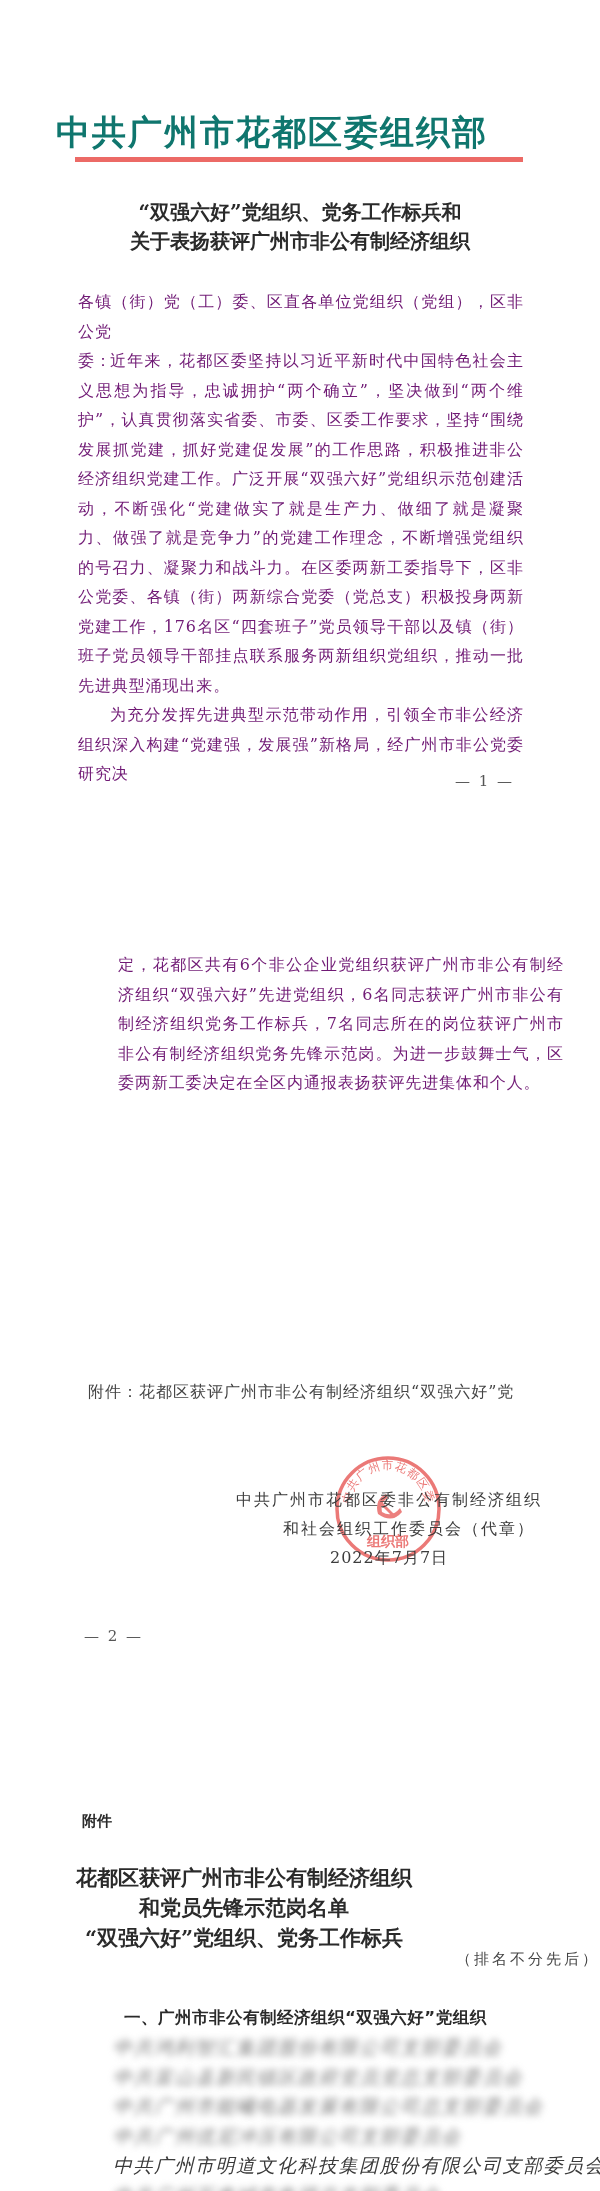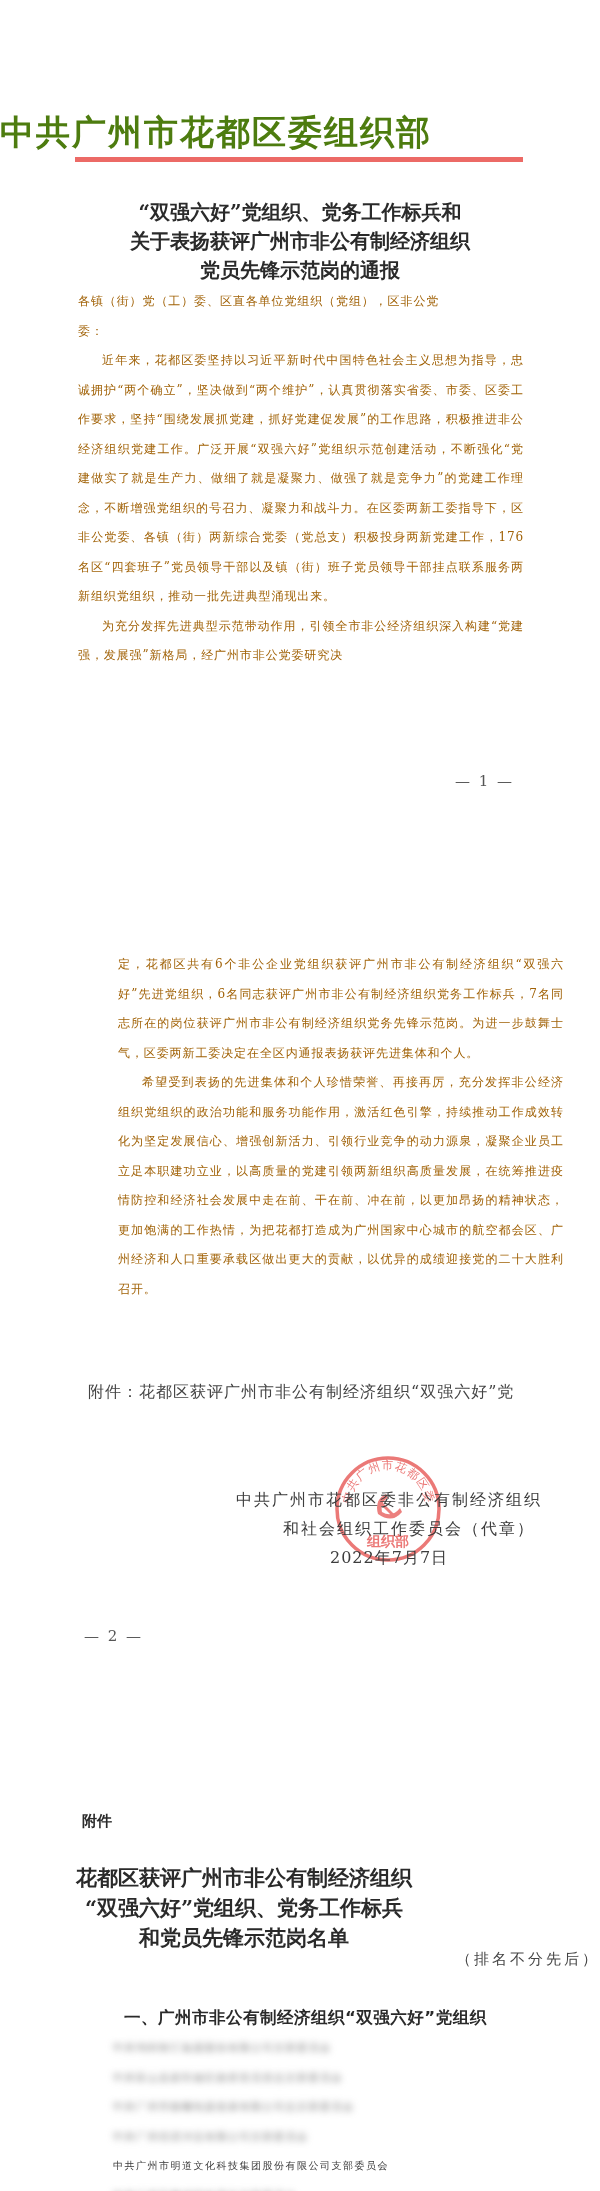--- a/index.html
+++ b/index.html
@@ -1,71 +1,69 @@
 <!DOCTYPE html>
 <html><head>
   <meta charset="utf-8">
   <style>
     html, body { margin: 0; padding: 0; background: #ffffff; }
     body { width: 600px; height: 2191px; position: relative; overflow: hidden;
            font-family: "DejaVu Serif", "Liberation Serif", serif; color: #3a3a3a; }
     .abs { position: absolute; }
-    .redhead { left: 0; width: 488px; top: 112px; text-align: left; color: #4d7c0f;
+    .redhead { left: 0; width: 488px; top: 112px; text-align: right; color: #0f766e;
                font-family: "DejaVu Serif", serif; font-weight: bold; font-size: 34px; letter-spacing: 2px; line-height: 40px; }
     .redline { left: 75px; width: 448px; top: 157px; height: 5px; background: #ec6a66; }
     .title { left: 0; width: 600px; text-align: center; font-weight: bold; color: #2a2a2a;
              font-size: 20px; line-height: 29px; }
-    .body-block { left: 78px; width: 446px; font-size: 12px; line-height: 29.5px;
-                  letter-spacing: 0.9px; text-align: justify; color: #a16207; }
+    .body-block { left: 78px; width: 446px; font-size: 16px; line-height: 29.5px;
+                  letter-spacing: 0.9px; text-align: justify; color: #701a75; }
     .body-block p { margin: 0; }
     .indent { text-indent: 2em; }
     .pagenum { font-size: 15px; color: #555; letter-spacing: 2px; }
     .attach-note { left: 88px; width: 430px; font-size: 16px; line-height: 30px; letter-spacing: 1px; color: #444; }
     .attach-note .l2 { padding-left: 52px; }
     .sign { font-size: 16px; line-height: 29px; letter-spacing: 2px; color: #3d3d3d; }
     .stamp { left: 333px; top: 1454px; width: 110px; height: 110px; }
     .annex-label { left: 82px; top: 1812px; font-size: 15px; font-weight: bold; color: #2a2a2a;
                    font-family: "DejaVu Sans", sans-serif; }
     .annex-title { left: 0; width: 488px; top: 1863px; text-align: center; font-weight: bold;
                    font-size: 21px; line-height: 30px; color: #2a2a2a; }
     .annex-sub { left: 0; width: 600px; top: 1950px; text-align: right; font-size: 15px;
                  letter-spacing: 3px; color: #444; }
     .section-head { left: 124px; top: 2007px; font-size: 16.5px; font-weight: bold; letter-spacing: 0.5px;
                     color: #2a2a2a; font-family: "DejaVu Sans", sans-serif; }
     .list { left: 113px; top: 2033px; width: 420px; }
-    .list-row { height: 29.5px; line-height: 29.5px; font-size: 10px; letter-spacing: 1.5px; color: #3a3a3a; white-space: nowrap; }
+    .list-row { height: 29.5px; line-height: 29.5px; font-size: 19px; letter-spacing: 1.5px; color: #3a3a3a; white-space: nowrap; font-style: italic; }
     .list-row.blurred { filter: blur(3.5px); color: #777; }
   </style>
 </head>
 <body>
 
 <div class="abs redhead">中共广州市花都区委组织部</div>
 <div class="abs redline"></div>
 
 <div class="abs title" style="top:198px;">
   <div>“双强六好”党组织、党务工作标兵和</div>
   <div>关于表扬获评广州市非公有制经济组织</div>
-  <div>党员先锋示范岗的通报</div>
 </div>
 
 <div class="abs body-block" style="top:287px;">
   <p>各镇（街）党（工）委、区直各单位党组织（党组），区非公党</p>
   <p>委：</p>
 </div>
 
 <div class="abs body-block" style="top:346px;">
   <p class="indent">近年来，花都区委坚持以习近平新时代中国特色社会主义思想为指导，忠诚拥护“两个确立”，坚决做到“两个维护”，认真贯彻落实省委、市委、区委工作要求，坚持“围绕发展抓党建，抓好党建促发展”的工作思路，积极推进非公经济组织党建工作。广泛开展“双强六好”党组织示范创建活动，不断强化“党建做实了就是生产力、做细了就是凝聚力、做强了就是竞争力”的党建工作理念，不断增强党组织的号召力、凝聚力和战斗力。在区委两新工委指导下，区非公党委、各镇（街）两新综合党委（党总支）积极投身两新党建工作，176名区“四套班子”党员领导干部以及镇（街）班子党员领导干部挂点联系服务两新组织党组织，推动一批先进典型涌现出来。</p>
   <p class="indent">为充分发挥先进典型示范带动作用，引领全市非公经济组织深入构建“党建强，发展强”新格局，经广州市非公党委研究决</p>
 </div>
 
 <div class="abs pagenum" style="left:455px; top:772px;">— 1 —</div>
 
 <div class="abs body-block" style="top:950px;margin-left:40px;">
   <p>定，花都区共有6个非公企业党组织获评广州市非公有制经济组织“双强六好”先进党组织，6名同志获评广州市非公有制经济组织党务工作标兵，7名同志所在的岗位获评广州市非公有制经济组织党务先锋示范岗。为进一步鼓舞士气，区委两新工委决定在全区内通报表扬获评先进集体和个人。</p>
-  <p class="indent">希望受到表扬的先进集体和个人珍惜荣誉、再接再厉，充分发挥非公经济组织党组织的政治功能和服务功能作用，激活红色引擎，持续推动工作成效转化为坚定发展信心、增强创新活力、引领行业竞争的动力源泉，凝聚企业员工立足本职建功立业，以高质量的党建引领两新组织高质量发展，在统筹推进疫情防控和经济社会发展中走在前、干在前、冲在前，以更加昂扬的精神状态，更加饱满的工作热情，为把花都打造成为广州国家中心城市的航空都会区、广州经济和人口重要承载区做出更大的贡献，以优异的成绩迎接党的二十大胜利召开。</p>
 </div>
 
 <div class="abs attach-note" style="top:1377px;">
   <div>附件：花都区获评广州市非公有制经济组织“双强六好”党</div>
 </div>
 
 <svg class="abs stamp" viewBox="0 0 110 110">
   <circle cx="55" cy="55" r="51" fill="none" stroke="#e8615f" stroke-width="3.5" opacity="0.85"></circle>
   <defs>
     <path id="arcPath" d="M 18 62 A 38 38 0 1 1 92 62"></path>
@@ -83,22 +81,22 @@
 <div class="abs sign" style="left:236px; top:1485px;">中共广州市花都区委非公有制经济组织</div>
 <div class="abs sign" style="left:283px; top:1514px;">和社会组织工作委员会（代章）</div>
 <div class="abs sign" style="left:330px; top:1543px; letter-spacing:1px;">2022年7月7日</div>
 
 <div class="abs pagenum" style="left:84px; top:1627px;">— 2 —</div>
 
 <div class="abs annex-label">附件</div>
 
 <div class="abs annex-title">
   <div>花都区获评广州市非公有制经济组织</div>
+  <div>和党员先锋示范岗名单</div>
   <div>“双强六好”党组织、党务工作标兵</div>
-  <div>和党员先锋示范岗名单</div>
 </div>
 
 <div class="abs annex-sub">（排名不分先后）</div>
 
 <div class="abs section-head">一、广州市非公有制经济组织“双强六好”党组织</div>
 
 <div class="abs list">
   <div class="list-row blurred">中共鸿利智汇集团股份有限公司支部委员会</div>
   <div class="list-row blurred">中共富山县新民镇区政府党员党总支部委员会</div>
   <div class="list-row blurred">中共广州市能曦电器发展有限公司总支部委员会</div>

